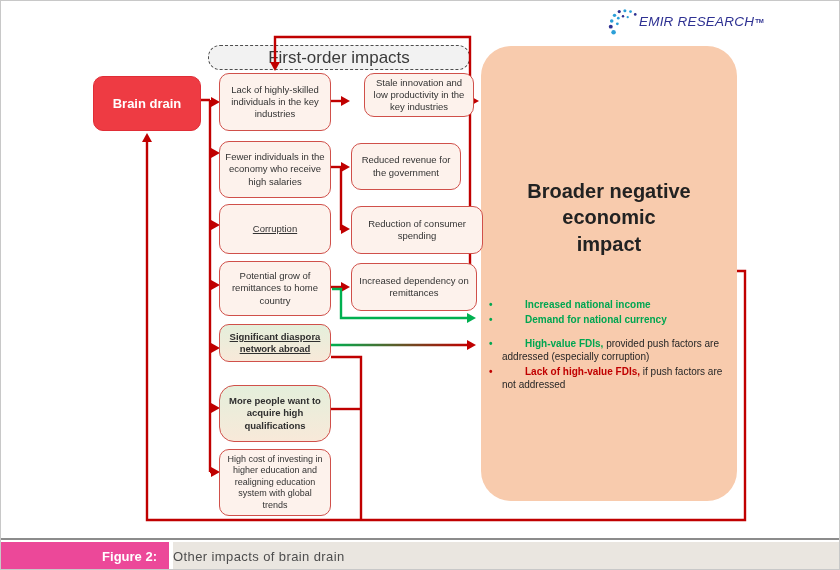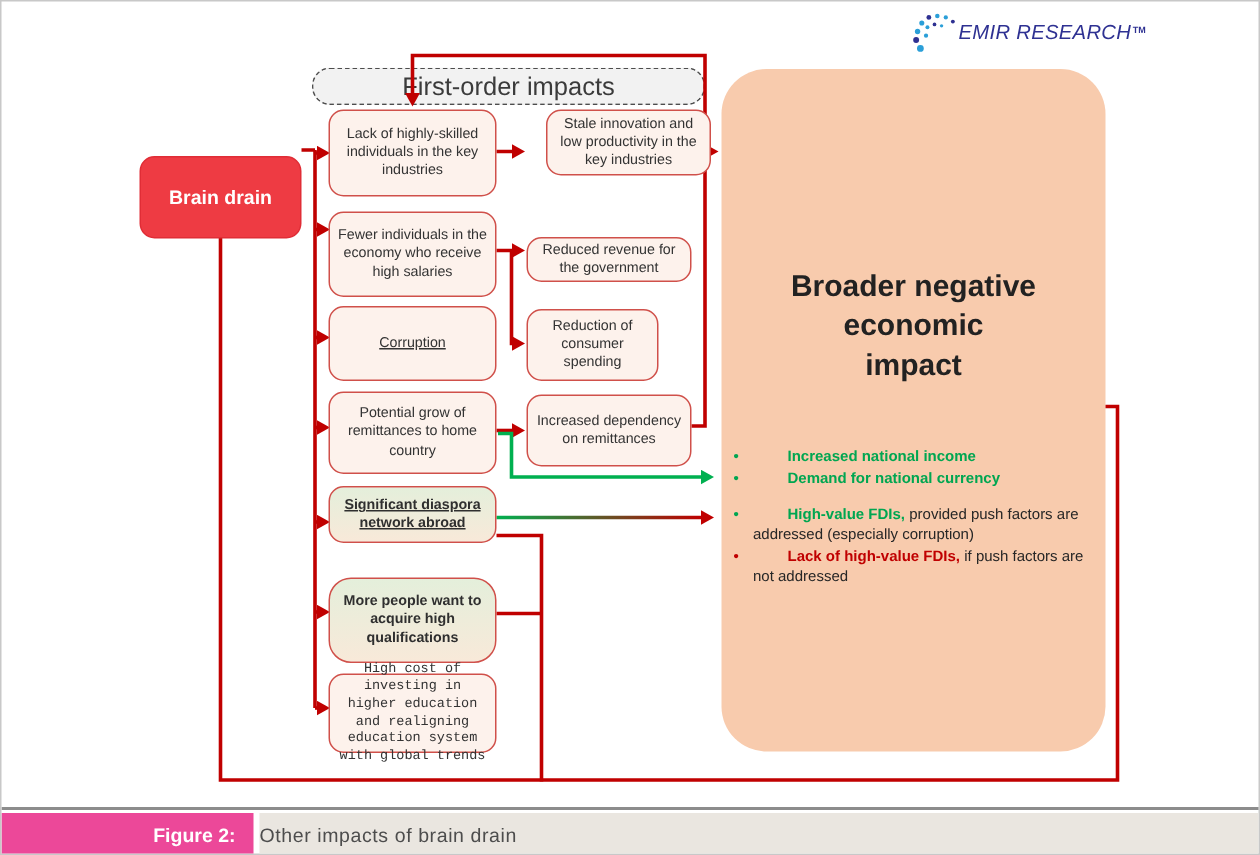--- a/index.html
+++ b/index.html
@@ -25,21 +25,21 @@
   .bullet-row { display:flex; font-size:10px; line-height:1.3; margin-bottom:2px; color:#262626; }
   .bullet-row.gap { margin-top:11px; }
   .bmark { width:13px; flex:0 0 13px; font-weight:bold; font-size:10px; }
   .btext .strong { font-weight:bold;padding-left:23px; }
   .green { color:#00A651; }
   .red { color:#C00000; }
 
   
   .fbox { position:absolute; border:1.6px solid #d0504a; border-radius:10px; background:#fdf2ec; display:flex; align-items:center; justify-content:center; text-align:center; font-size:9.5px; color:#333333; line-height:1.28; padding:2px 5px; z-index:4; }
   .fbox.bold { font-weight:bold; background:linear-gradient(180deg, #e4efdb 0%, #f8e9d9 100%); color:#2f2f2f; }
-  .source-box { position:absolute; left:92px; top:75px; width:108px; height:55px; background:#ee3b43; border:1.6px solid #e02d36; border-radius:10px; display:flex; align-items:center; justify-content:center; color:#ffffff; font-weight:bold; font-size:13px; z-index:4;margin-top:28px; }
+  .source-box { position:absolute; left:92px; top:75px; width:108px; height:55px; background:#ee3b43; border:1.6px solid #e02d36; border-radius:10px; display:flex; align-items:center; justify-content:center; color:#ffffff; font-weight:bold; font-size:13px; z-index:4; }
 
   
   .divider { position:absolute; left:0; top:537px; width:840px; height:2px; background:#8c8c8c; z-index:6; }
   .fig-blue { position:absolute; left:0; top:541px; width:168px; height:29px; background:#ec4899; color:#ffffff; font-weight:bold; font-size:13px; display:flex; align-items:center; justify-content:flex-end; padding-right:12px; z-index:6; }
   .fig-gray { position:absolute; left:172px; top:541px; width:668px; height:29px; background:#EAE6E0; color:#4d4d4d; font-size:13px; letter-spacing:0.4px; display:flex; align-items:center; z-index:6; }
 </style>
 </head>
 <body>
 
 <div class="canvas">
@@ -142,34 +142,34 @@
     </div>
   <div class="fbox" style="left:218px; top:260px; width:112px; height:55px;">
       <span>Potential grow of remittances to home country</span>
     </div>
   <div class="fbox bold" style="left:218px; top:323px; width:112px; height:38px;text-decoration:underline;">
       <span>Significant diaspora network abroad</span>
     </div>
   <div class="fbox bold" style="left:218px; top:384px; width:112px; height:57px;border-radius:15px;">
       <span>More people want to acquire high qualifications</span>
     </div>
-  <div class="fbox" style="left:218px; top:448px; width:112px; height:53px; font-size:9px;font-family:Liberation Mono, monospace;">
+  <div class="fbox" style="left:218px; top:448px; width:112px; height:67px; font-size:9px;">
       <span>High cost of investing in higher education and realigning education system with global trends</span>
     </div>
 
   <div class="fbox" style="left:350px; top:72px;  width:110px; height:44px;margin-left:13px;">
       <span>Stale innovation and low productivity in the key industries</span>
     </div>
-  <div class="fbox" style="left:350px; top:142px; width:110px; height:30px;margin-top:15px;">
+  <div class="fbox" style="left:350px; top:142px; width:110px; height:47px;">
       <span>Reduced revenue for the government</span>
     </div>
-  <div class="fbox" style="left:350px; top:205px; width:88px; height:48px;">
+  <div class="fbox" style="left:350px; top:205px; width:132px; height:48px;">
       <span>Reduction of consumer spending</span>
     </div>
-  <div class="fbox" style="left:350px; top:262px; width:110px; height:48px;">
+  <div class="fbox" style="left:350px; top:262px; width:126px; height:48px;">
       <span>Increased dependency on remittances</span>
     </div>
 
   <div class="divider"></div>
   <div class="fig-blue">
     <span>Figure 2:</span>
   </div>
   <div class="fig-gray">
     <span>Other impacts of brain drain</span>
   </div>

